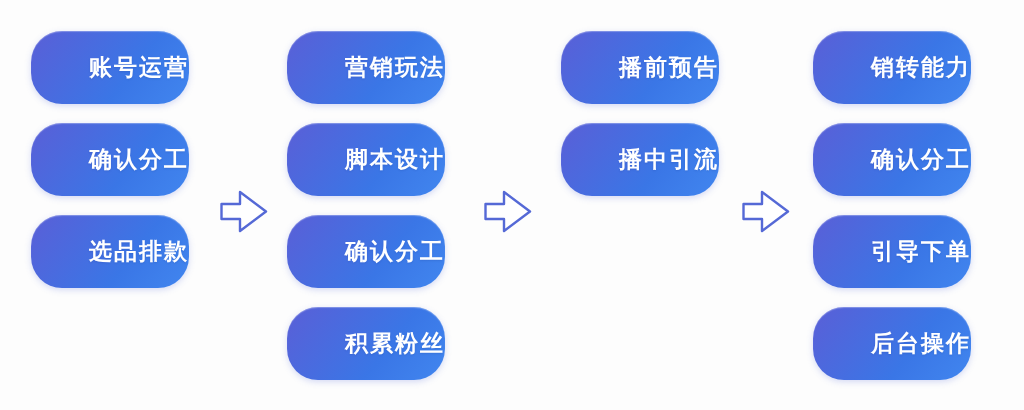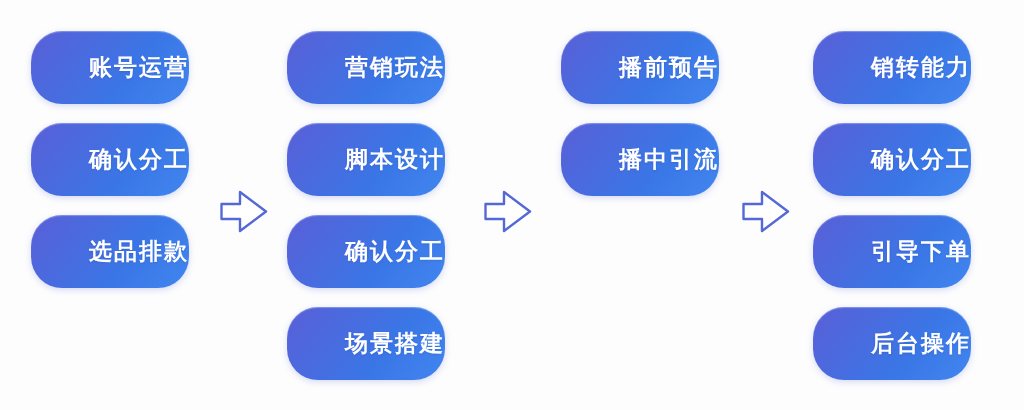--- a/index.html
+++ b/index.html
@@ -91,21 +91,21 @@
     <div class="box">
       <span class="box-label">营销玩法</span>
     </div>
     <div class="box">
       <span class="box-label">脚本设计</span>
     </div>
     <div class="box">
       <span class="box-label">确认分工</span>
     </div>
     <div class="box">
-      <span class="box-label">场景搭建</span>
+      <span class="box-label">积累粉丝</span>
     </div>
   </div>
 
   <svg class="arrow arrow-2" viewBox="0 0 48 47" aria-hidden="true">
     <polygon points="1.5,16 20,16 20,4 46,23.5 20,43 20,31 1.5,31"></polygon>
   </svg>
 
   <div class="col col-3">
     <div class="box">
       <span class="box-label">播前预告</span>

